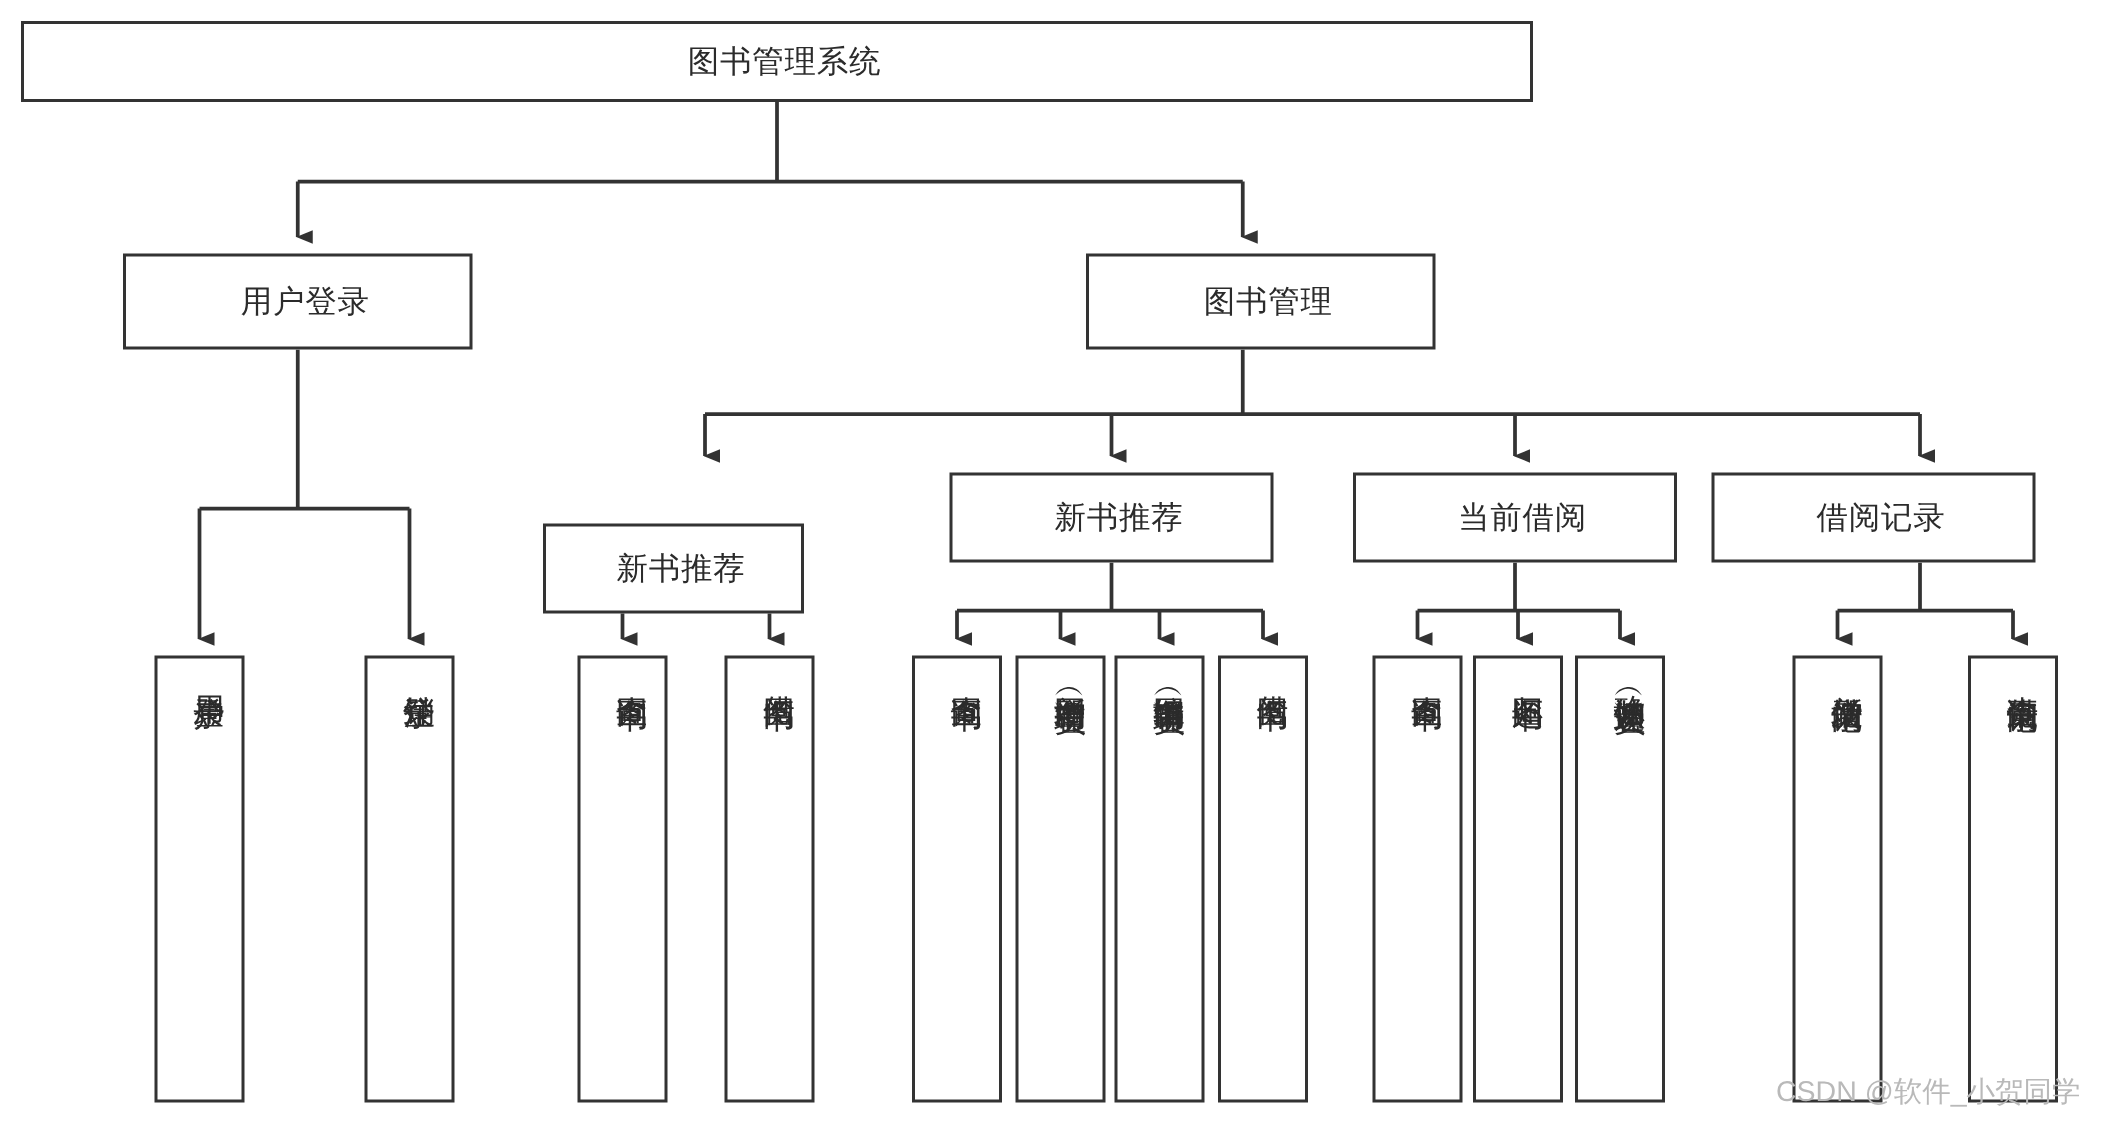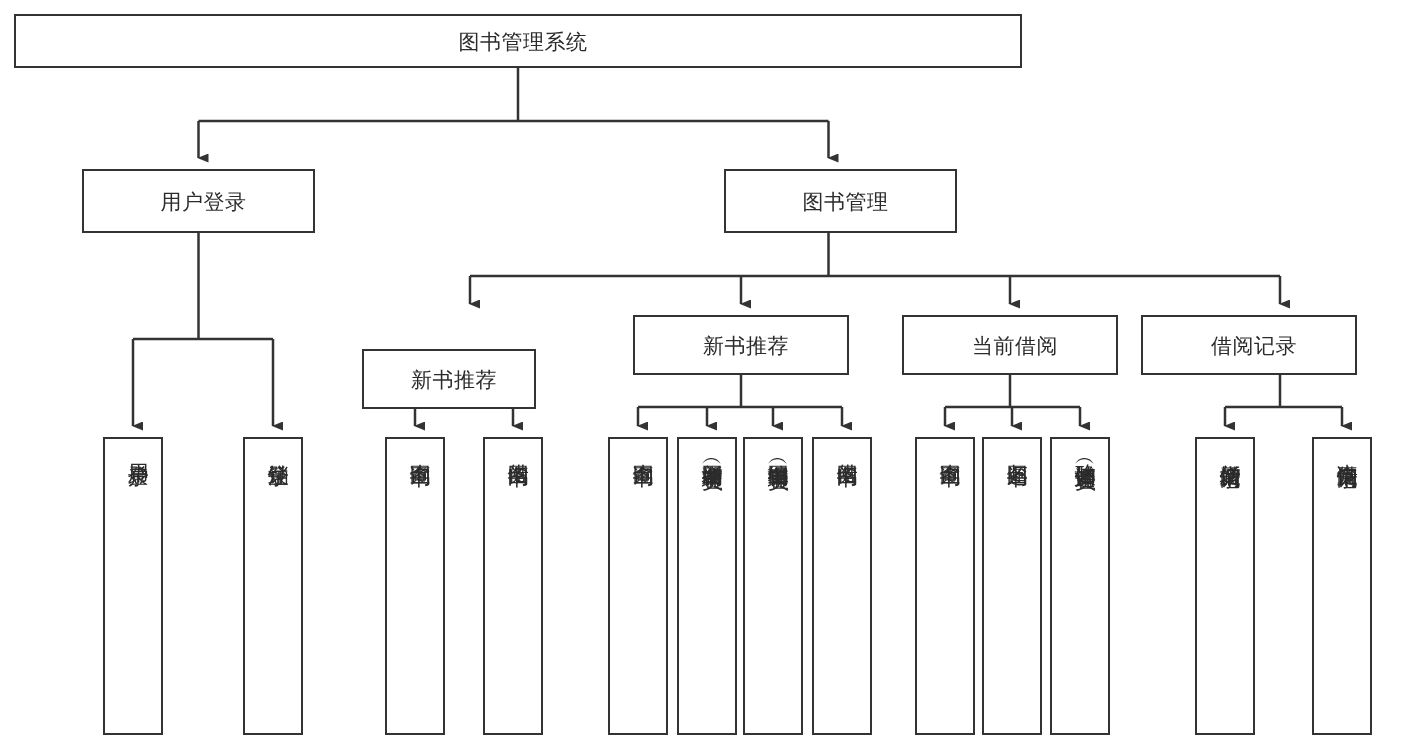--- a/index.html
+++ b/index.html
@@ -176,13 +176,14 @@
       <div class="node level3 leaf" id="node-leaf-cur-confirm" style="left: 1050px; top: 437px; width: 60px; height: 298px;">
         <span class="node-label">确认归还（管理员）</span>
       </div>
       <div class="node level3 leaf" id="node-leaf-rec-add" style="left: 1195px; top: 437px; width: 60px; height: 298px;">
         <span class="node-label">新增借阅记录</span>
       </div>
       <div class="node level3 leaf" id="node-leaf-rec-search" style="left: 1312px; top: 437px; width: 60px; height: 298px;">
         <span class="node-label">查询借阅记录</span>
       </div>
     </div>
+  <div id="watermark">CSDN @软件_小贺同学</div>
 </div>
 
 </body></html>

